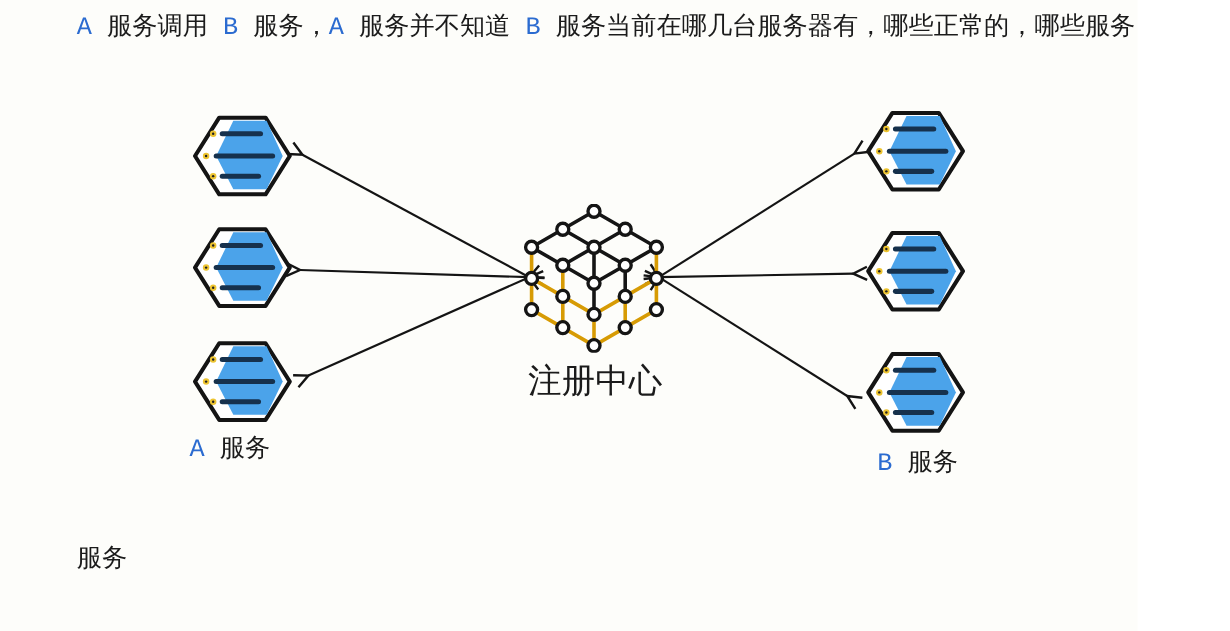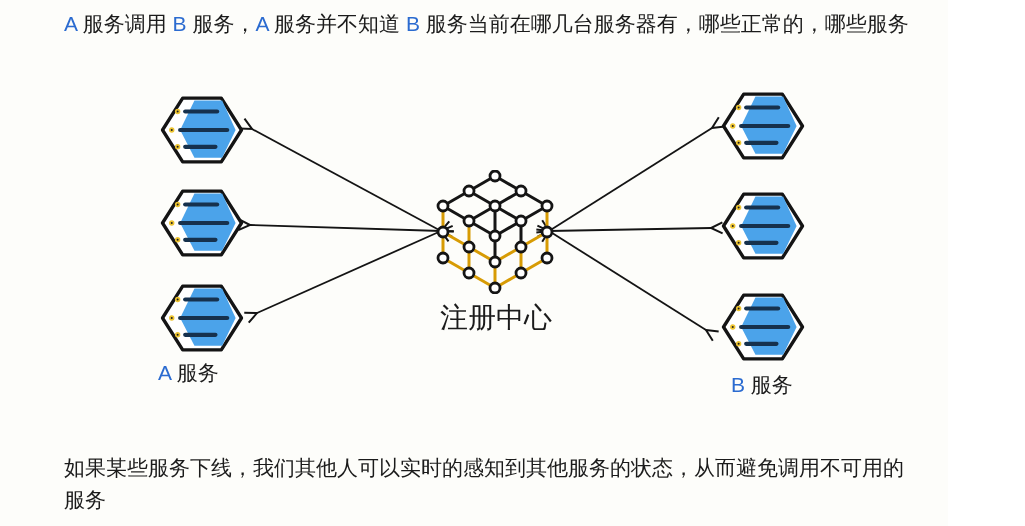--- a/index.html
+++ b/index.html
@@ -1,19 +1,19 @@
 <!DOCTYPE html>
 <html style="--page_bg: #fdfdfa; --text_black: #1b1b1b; --accent_blue: #2b6bd0; --hexagon_fill: #4ba3ea; --hexagon_line: #16314d; --dot_yellow: #edc431; --cube_gold: #d79b04; --arrow_black: #141414;"><head>
 <meta charset="utf-8">
 <style>
   html,body{margin:0;padding:0;background:#ffffff;}
   .page{
     position:relative;width:948px;height:526px;overflow:hidden;
     background:var(--page_bg,#fdfdfa);
-    font-family:Liberation Sans, sans-serif;
+    font-family:Liberation Mono, monospace;
     color:var(--text_black,#1b1b1b);
   }
   .para{position:absolute;font-size:21px;line-height:32px;}
   .pline{white-space:pre-wrap;}
   .hl{color:var(--accent_blue,#2b6bd0);}
   .svc-label{position:absolute;font-size:21px;white-space:pre;}
   .center-label{position:absolute;left:421px;top:299px;width:150px;text-align:center;font-size:28px;}
   .hex{position:absolute;width:84px;height:74px;}
   .cube{position:absolute;left:435px;top:170px;}
   .arrows{position:absolute;left:0;top:0;pointer-events:none;}
@@ -130,17 +130,16 @@
 
     <div class="center-label">注册中心</div>
 
     <div class="svc-label" style="left:158px;top:359px;"><span class="hl">A</span><span> 服务</span></div>
 
     <div class="svc-label" style="left:731px;top:371px;"><span class="hl">B</span><span> 服务</span></div>
 
   </div>
 
   <div class="para" style="left:64px;top:452px;width:915px;">
-    <div class="pline">如果某些服务下线，我们其他人可以实时的感知到其他服务的状态，从而避免调用不可用的</div>
     <div class="pline">服务</div>
   </div>
 
 </div>
 
 </body></html>

